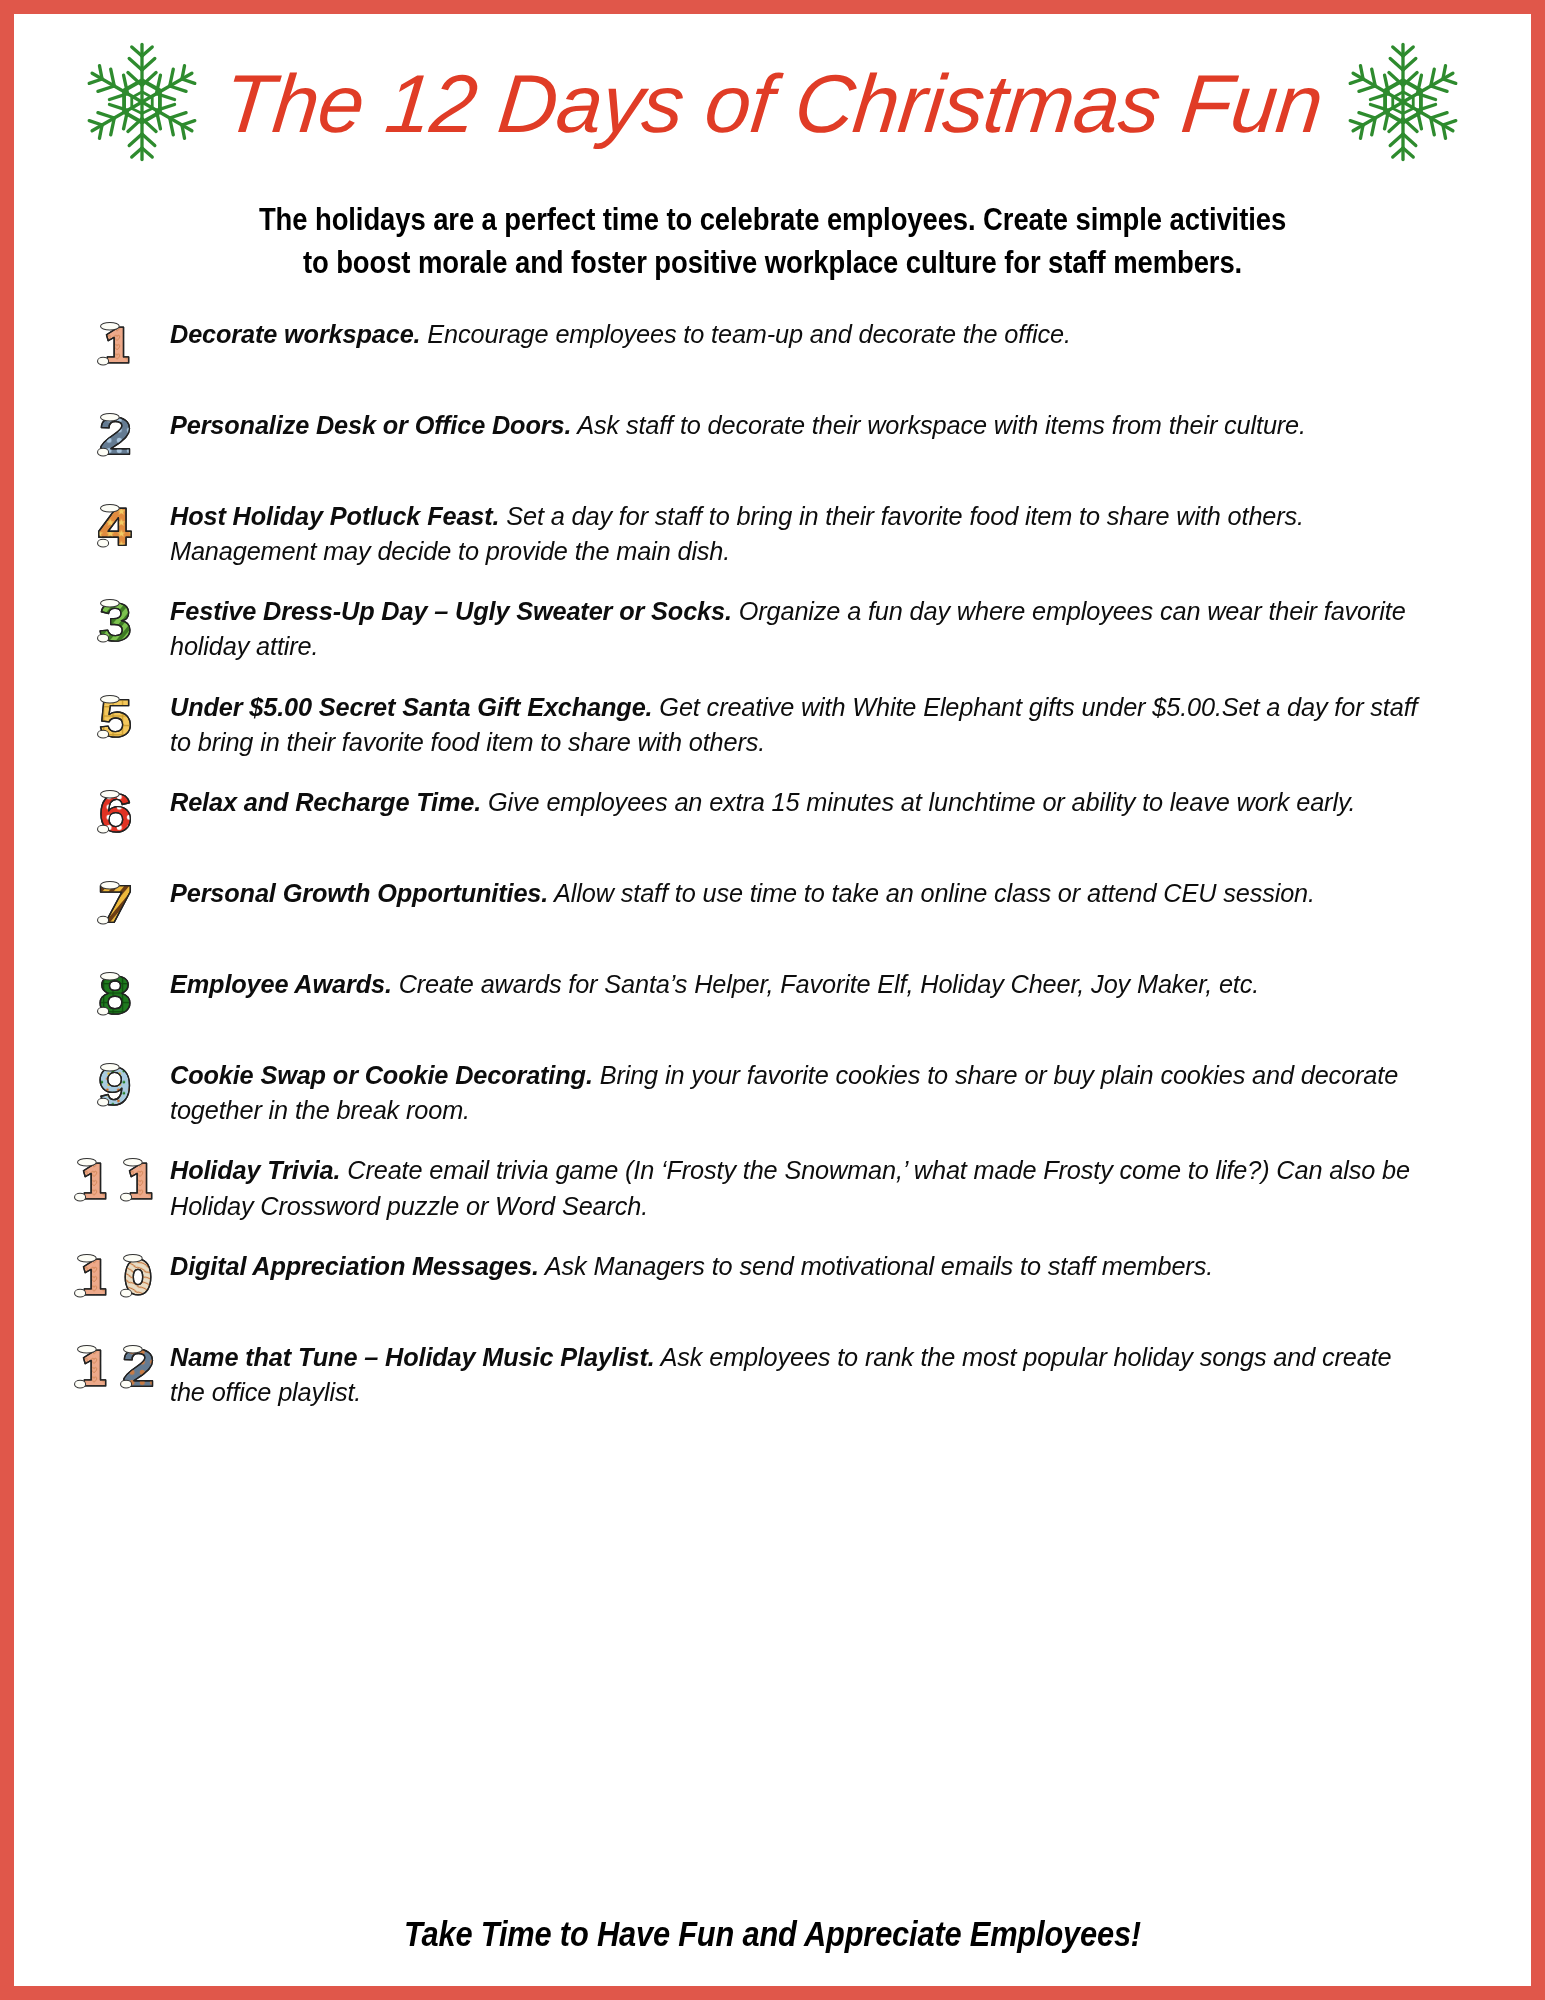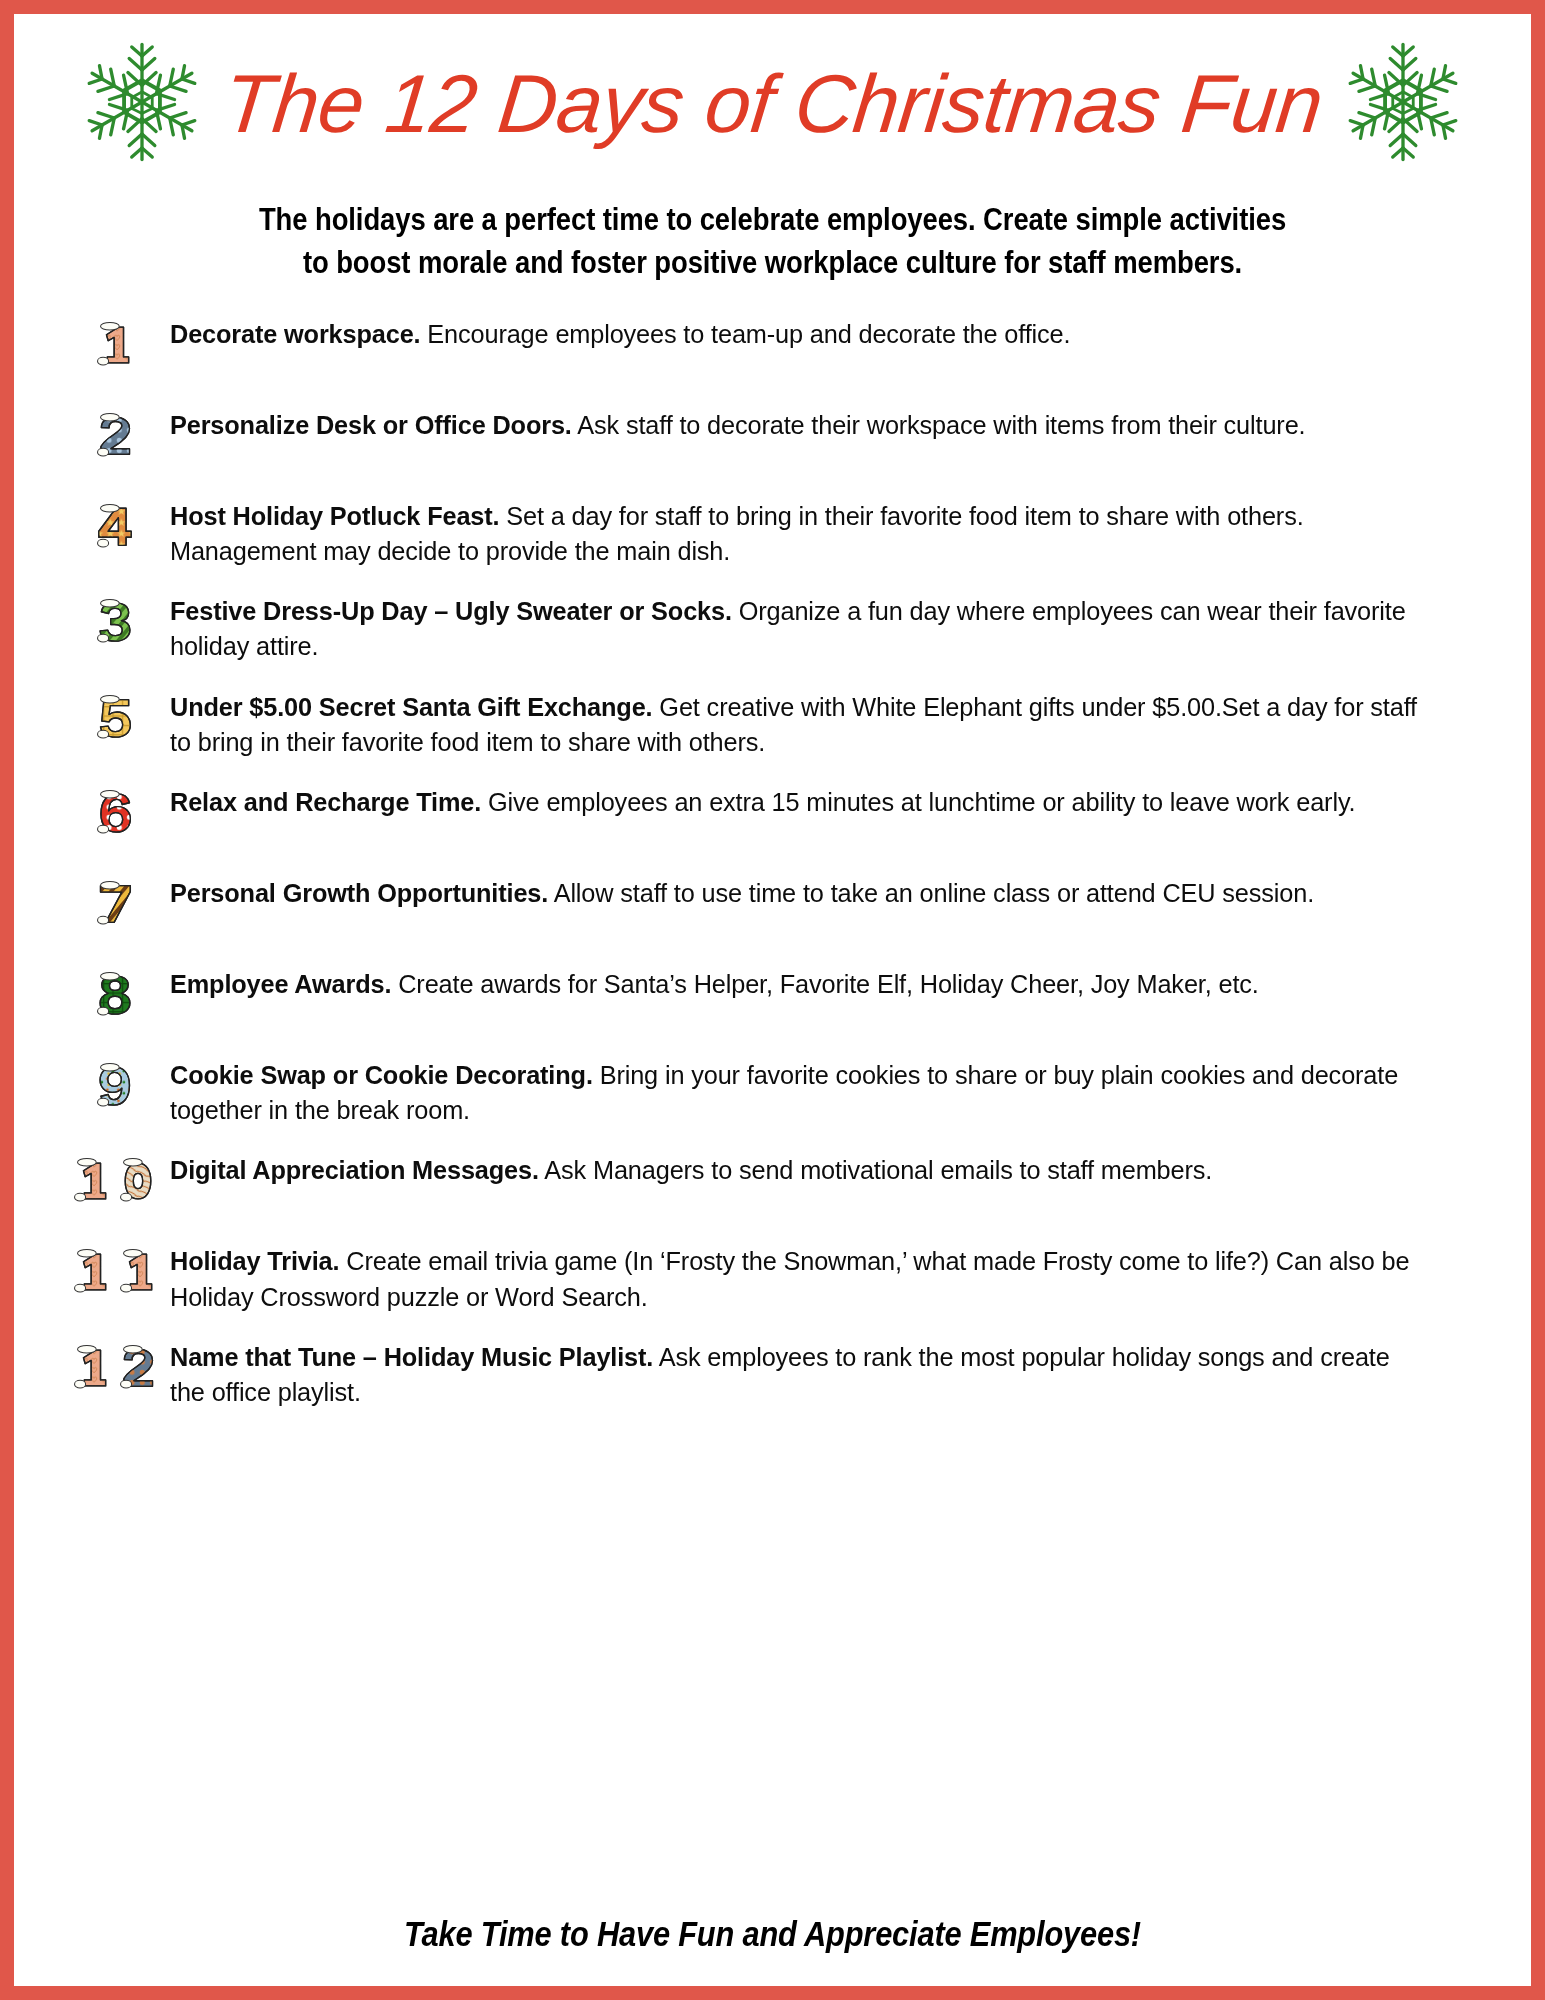--- a/index.html
+++ b/index.html
@@ -55,20 +55,21 @@
     padding: 14px 52px 0 52px;
     transform: scaleX(0.9);
     transform-origin: center top;
     letter-spacing: -0.1px;
   }
 
   
   .list {
     margin-top: 24px;
     padding: 0 24px 0 22px;
+    font-style: italic;
   }
   .item {
     display: flex;
     align-items: flex-start;
     margin-bottom: 17px;
   }
   .num-cell {
     flex: 0 0 110px;
     height: 74px;
     display: flex;
@@ -366,20 +367,59 @@
     <ellipse cx="38" cy="6" rx="22" ry="9" fill="#fdfdf6" stroke="#333" stroke-width="2.4"></ellipse>
     <ellipse cx="22" cy="88" rx="13" ry="9" fill="#fdfdf6" stroke="#333" stroke-width="2.4"></ellipse>
   </svg>
           </div>
           <div class="text-cell"><b>Cookie Swap or Cookie Decorating.</b><span> Bring in your favorite cookies to share or buy plain cookies and decorate together in the break room.</span></div>
         </div>
         <div class="item">
           <div class="num-cell">
             <svg width="46" height="68" viewBox="-4 -4 108 108" aria-hidden="true" style="overflow:visible">
     <defs>
+      <pattern id="p10_1" width="22" height="22" patternUnits="userSpaceOnUse">
+      <path d="M11 17 C3 11 4 5 8 5 C10 5 11 7 11 8 C11 7 12 5 14 5 C18 5 19 11 11 17 Z" fill="none" stroke="#c87b44" stroke-width="1.8"></path>
+                </pattern>
+      <clipPath id="c10_1">
+                  <path d="M30 26 L58 8 L70 8 L70 78 L82 78 L82 92 L32 92 L32 78 L48 78 L48 32 L34 40 Z"></path>
+                </clipPath>
+    </defs>
+    <path d="M30 26 L58 8 L70 8 L70 78 L82 78 L82 92 L32 92 L32 78 L48 78 L48 32 L34 40 Z" fill="#eda98a" stroke="#222" stroke-width="3.2" stroke-linejoin="round"></path>
+    <g clip-path="url(#c10_1)">
+                <rect x="-10" y="-10" width="130" height="130" fill="url(#p10_1)"></rect>
+              </g>
+    <path d="M30 26 L58 8 L70 8 L70 78 L82 78 L82 92 L32 92 L32 78 L48 78 L48 32 L34 40 Z" fill="none" stroke="#222" stroke-width="3.2" stroke-linejoin="round"></path>
+    <ellipse cx="38" cy="6" rx="22" ry="9" fill="#fdfdf6" stroke="#333" stroke-width="2.4"></ellipse>
+    <ellipse cx="22" cy="88" rx="13" ry="9" fill="#fdfdf6" stroke="#333" stroke-width="2.4"></ellipse>
+  </svg>
+            <svg width="46" height="68" viewBox="-4 -4 108 108" aria-hidden="true" style="overflow:visible">
+    <defs>
+      <pattern id="p10_2" width="22" height="22" patternUnits="userSpaceOnUse">
+      <path d="M11 17 C3 11 4 5 8 5 C10 5 11 7 11 8 C11 7 12 5 14 5 C18 5 19 11 11 17 Z" fill="none" stroke="#c87b44" stroke-width="1.8"></path>
+                </pattern>
+      <clipPath id="c10_2">
+                  <path d="M30 26 L58 8 L70 8 L70 78 L82 78 L82 92 L32 92 L32 78 L48 78 L48 32 L34 40 Z"></path>
+                </clipPath>
+    </defs>
+    <path d="M30 26 L58 8 L70 8 L70 78 L82 78 L82 92 L32 92 L32 78 L48 78 L48 32 L34 40 Z" fill="#eda98a" stroke="#222" stroke-width="3.2" stroke-linejoin="round"></path>
+    <g clip-path="url(#c10_2)">
+                <rect x="-10" y="-10" width="130" height="130" fill="url(#p10_2)"></rect>
+              </g>
+    <path d="M30 26 L58 8 L70 8 L70 78 L82 78 L82 92 L32 92 L32 78 L48 78 L48 32 L34 40 Z" fill="none" stroke="#222" stroke-width="3.2" stroke-linejoin="round"></path>
+    <ellipse cx="38" cy="6" rx="22" ry="9" fill="#fdfdf6" stroke="#333" stroke-width="2.4"></ellipse>
+    <ellipse cx="22" cy="88" rx="13" ry="9" fill="#fdfdf6" stroke="#333" stroke-width="2.4"></ellipse>
+  </svg>
+          </div>
+          <div class="text-cell"><b>Holiday Trivia.</b><span> Create email trivia game (In ‘Frosty the Snowman,’ what made Frosty come to life?) Can also be Holiday Crossword puzzle or Word Search.</span></div>
+        </div>
+        <div class="item">
+          <div class="num-cell">
+            <svg width="46" height="68" viewBox="-4 -4 108 108" aria-hidden="true" style="overflow:visible">
+    <defs>
       <pattern id="p9_1" width="22" height="22" patternUnits="userSpaceOnUse">
       <path d="M11 17 C3 11 4 5 8 5 C10 5 11 7 11 8 C11 7 12 5 14 5 C18 5 19 11 11 17 Z" fill="none" stroke="#c87b44" stroke-width="1.8"></path>
                 </pattern>
       <clipPath id="c9_1">
                   <path d="M30 26 L58 8 L70 8 L70 78 L82 78 L82 92 L32 92 L32 78 L48 78 L48 32 L34 40 Z"></path>
                 </clipPath>
     </defs>
     <path d="M30 26 L58 8 L70 8 L70 78 L82 78 L82 92 L32 92 L32 78 L48 78 L48 32 L34 40 Z" fill="#eda98a" stroke="#222" stroke-width="3.2" stroke-linejoin="round"></path>
     <g clip-path="url(#c9_1)">
                 <rect x="-10" y="-10" width="130" height="130" fill="url(#p9_1)"></rect>
@@ -406,59 +446,20 @@
     <ellipse cx="38" cy="6" rx="22" ry="9" fill="#fdfdf6" stroke="#333" stroke-width="2.4"></ellipse>
     <ellipse cx="22" cy="88" rx="13" ry="9" fill="#fdfdf6" stroke="#333" stroke-width="2.4"></ellipse>
   </svg>
           </div>
           <div class="text-cell"><b>Digital Appreciation Messages.</b><span> Ask Managers to send motivational emails to staff members.</span></div>
         </div>
         <div class="item">
           <div class="num-cell">
             <svg width="46" height="68" viewBox="-4 -4 108 108" aria-hidden="true" style="overflow:visible">
     <defs>
-      <pattern id="p10_1" width="22" height="22" patternUnits="userSpaceOnUse">
-      <path d="M11 17 C3 11 4 5 8 5 C10 5 11 7 11 8 C11 7 12 5 14 5 C18 5 19 11 11 17 Z" fill="none" stroke="#c87b44" stroke-width="1.8"></path>
-                </pattern>
-      <clipPath id="c10_1">
-                  <path d="M30 26 L58 8 L70 8 L70 78 L82 78 L82 92 L32 92 L32 78 L48 78 L48 32 L34 40 Z"></path>
-                </clipPath>
-    </defs>
-    <path d="M30 26 L58 8 L70 8 L70 78 L82 78 L82 92 L32 92 L32 78 L48 78 L48 32 L34 40 Z" fill="#eda98a" stroke="#222" stroke-width="3.2" stroke-linejoin="round"></path>
-    <g clip-path="url(#c10_1)">
-                <rect x="-10" y="-10" width="130" height="130" fill="url(#p10_1)"></rect>
-              </g>
-    <path d="M30 26 L58 8 L70 8 L70 78 L82 78 L82 92 L32 92 L32 78 L48 78 L48 32 L34 40 Z" fill="none" stroke="#222" stroke-width="3.2" stroke-linejoin="round"></path>
-    <ellipse cx="38" cy="6" rx="22" ry="9" fill="#fdfdf6" stroke="#333" stroke-width="2.4"></ellipse>
-    <ellipse cx="22" cy="88" rx="13" ry="9" fill="#fdfdf6" stroke="#333" stroke-width="2.4"></ellipse>
-  </svg>
-            <svg width="46" height="68" viewBox="-4 -4 108 108" aria-hidden="true" style="overflow:visible">
-    <defs>
-      <pattern id="p10_2" width="22" height="22" patternUnits="userSpaceOnUse">
-      <path d="M11 17 C3 11 4 5 8 5 C10 5 11 7 11 8 C11 7 12 5 14 5 C18 5 19 11 11 17 Z" fill="none" stroke="#c87b44" stroke-width="1.8"></path>
-                </pattern>
-      <clipPath id="c10_2">
-                  <path d="M30 26 L58 8 L70 8 L70 78 L82 78 L82 92 L32 92 L32 78 L48 78 L48 32 L34 40 Z"></path>
-                </clipPath>
-    </defs>
-    <path d="M30 26 L58 8 L70 8 L70 78 L82 78 L82 92 L32 92 L32 78 L48 78 L48 32 L34 40 Z" fill="#eda98a" stroke="#222" stroke-width="3.2" stroke-linejoin="round"></path>
-    <g clip-path="url(#c10_2)">
-                <rect x="-10" y="-10" width="130" height="130" fill="url(#p10_2)"></rect>
-              </g>
-    <path d="M30 26 L58 8 L70 8 L70 78 L82 78 L82 92 L32 92 L32 78 L48 78 L48 32 L34 40 Z" fill="none" stroke="#222" stroke-width="3.2" stroke-linejoin="round"></path>
-    <ellipse cx="38" cy="6" rx="22" ry="9" fill="#fdfdf6" stroke="#333" stroke-width="2.4"></ellipse>
-    <ellipse cx="22" cy="88" rx="13" ry="9" fill="#fdfdf6" stroke="#333" stroke-width="2.4"></ellipse>
-  </svg>
-          </div>
-          <div class="text-cell"><b>Holiday Trivia.</b><span> Create email trivia game (In ‘Frosty the Snowman,’ what made Frosty come to life?) Can also be Holiday Crossword puzzle or Word Search.</span></div>
-        </div>
-        <div class="item">
-          <div class="num-cell">
-            <svg width="46" height="68" viewBox="-4 -4 108 108" aria-hidden="true" style="overflow:visible">
-    <defs>
       <pattern id="p11_1" width="22" height="22" patternUnits="userSpaceOnUse">
       <path d="M11 17 C3 11 4 5 8 5 C10 5 11 7 11 8 C11 7 12 5 14 5 C18 5 19 11 11 17 Z" fill="none" stroke="#c87b44" stroke-width="1.8"></path>
                 </pattern>
       <clipPath id="c11_1">
                   <path d="M30 26 L58 8 L70 8 L70 78 L82 78 L82 92 L32 92 L32 78 L48 78 L48 32 L34 40 Z"></path>
                 </clipPath>
     </defs>
     <path d="M30 26 L58 8 L70 8 L70 78 L82 78 L82 92 L32 92 L32 78 L48 78 L48 32 L34 40 Z" fill="#eda98a" stroke="#222" stroke-width="3.2" stroke-linejoin="round"></path>
     <g clip-path="url(#c11_1)">
                 <rect x="-10" y="-10" width="130" height="130" fill="url(#p11_1)"></rect>

